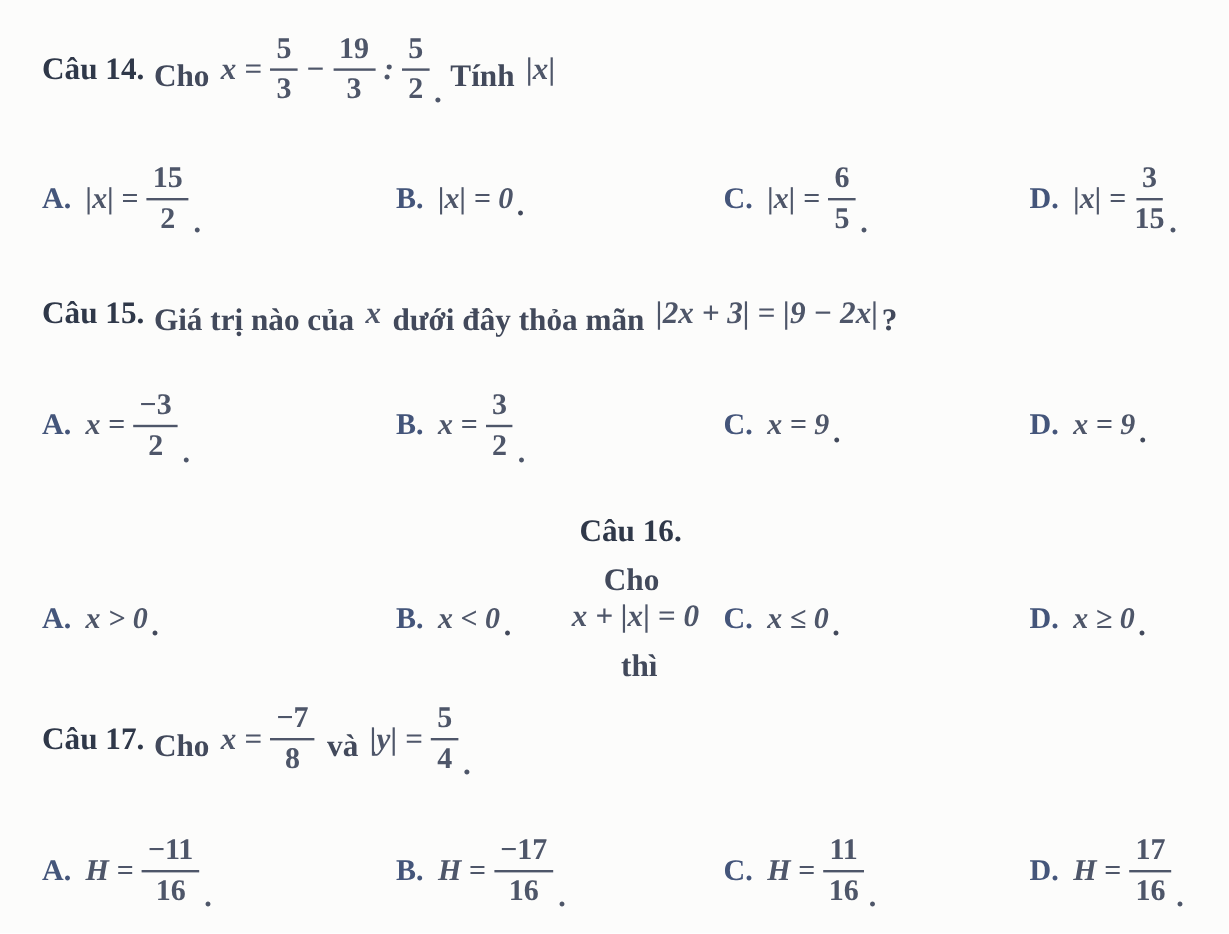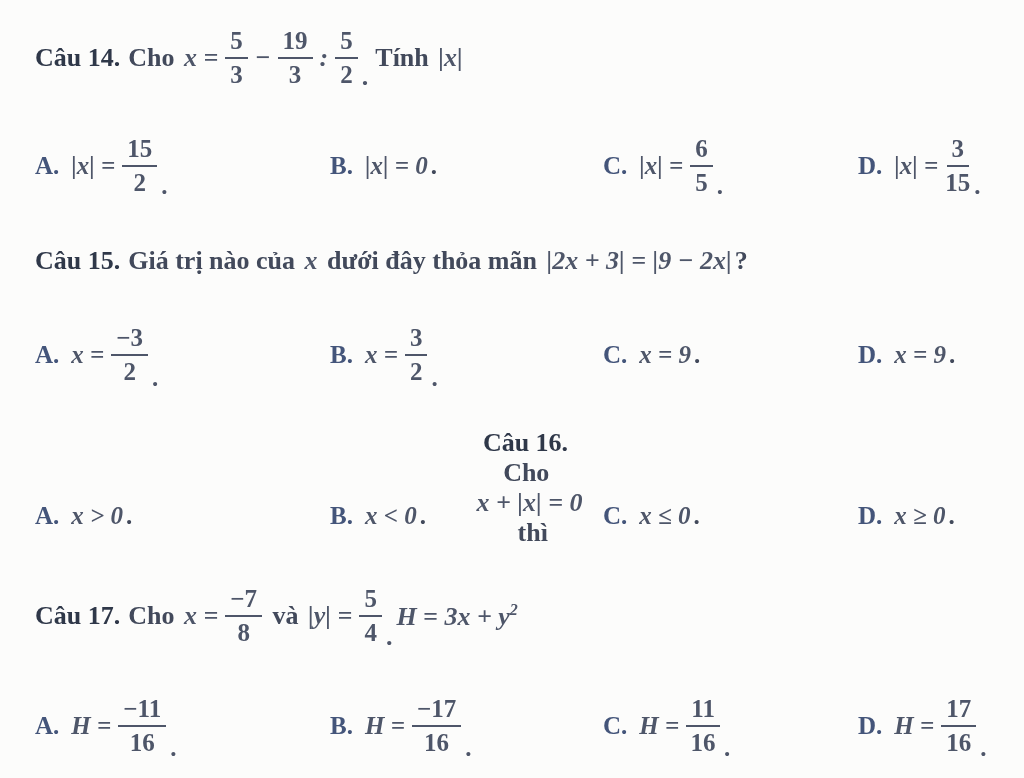--- a/index.html
+++ b/index.html
@@ -21,21 +21,21 @@
   .stem{
     display:flex;align-items:center;
     font-size:26px;font-weight:700;
     white-space:pre;
   }
   .q-label{
     color:var(--label,#2c3547);
     font-weight:700;
     margin-right:8px;
   }
-  .tok-text{color:var(--text,#3f4759);font-weight:700;}
+  .tok-text{color:var(--text,#3f4759);font-weight:700;margin-top:11px;}
   .tok-math{
     color:var(--math,#4c5468);
     font-weight:700;font-style:italic;
     margin:0 3px;
   }
   .tok-math sup{font-size:16px;font-style:italic;}
   .frac{
     display:inline-flex;flex-direction:column;align-items:center;
     color:var(--math,#4c5468);
     font-size:25px;font-weight:700;font-style:normal;
@@ -128,21 +128,21 @@
             <div class="opt"><span class="opt-letter">D.</span><span class="tok-math">x ≥ 0</span><span class="tok-text">.</span></div>
           </div>
         </div>
         <div class="q-block qb-3">
           <div class="stem"><span class="q-label">Câu 17.</span><span class="tok-text">Cho </span><span class="tok-math">x =</span><span class="frac">
               <span class="num">−7</span>
               <span class="den">8</span>
             </span><span class="tok-text"> và </span><span class="tok-math">|y| =</span><span class="frac">
               <span class="num">5</span>
               <span class="den">4</span>
-            </span><span class="tok-dot">.</span><span class="tok-math">H = 3x + y<sup>2</sup></span></div>
+            </span><span class="tok-dot">.</span></div>
           <div class="opt-row">
             <div class="opt"><span class="opt-letter">A.</span><span class="tok-math">H =</span><span class="frac">
                 <span class="num">−11</span>
                 <span class="den">16</span>
               </span><span class="tok-dot">.</span></div>
             <div class="opt"><span class="opt-letter">B.</span><span class="tok-math">H =</span><span class="frac">
                 <span class="num">−17</span>
                 <span class="den">16</span>
               </span><span class="tok-dot">.</span></div>
             <div class="opt"><span class="opt-letter">C.</span><span class="tok-math">H =</span><span class="frac">

